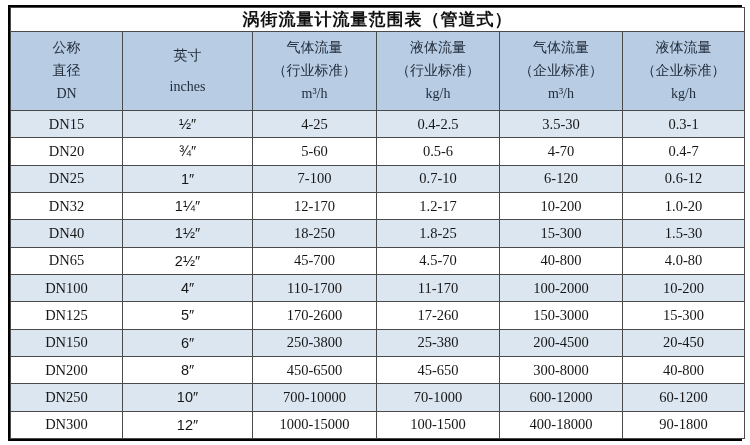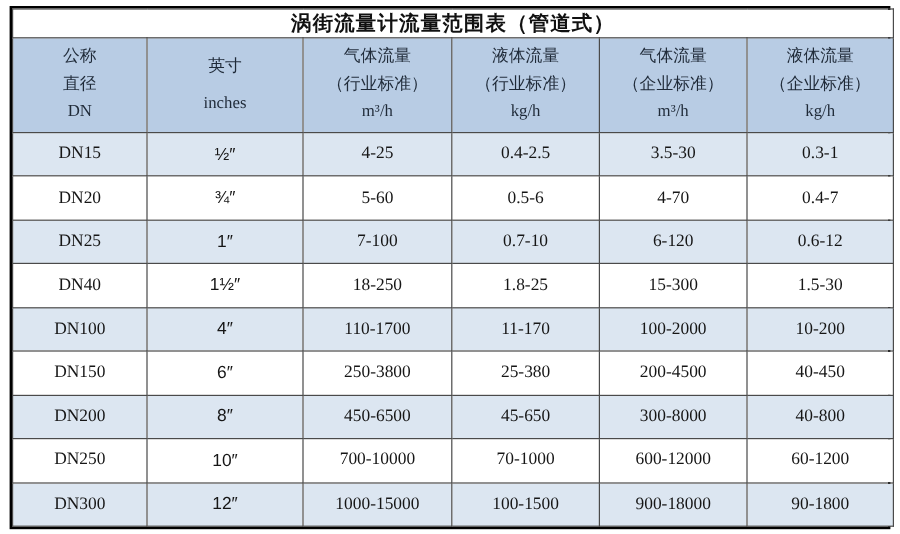--- a/index.html
+++ b/index.html
@@ -166,42 +166,66 @@
           </tr>
           <tr>
             <td>DN25</td>
             <td class="inches">1″</td>
             <td>7-100</td>
             <td>0.7-10</td>
             <td>6-120</td>
             <td>0.6-12</td>
           </tr>
           <tr>
+            <td>DN32</td>
+            <td class="inches">1¼″</td>
+            <td>12-170</td>
+            <td>1.2-17</td>
+            <td>10-200</td>
+            <td>1.0-20</td>
+          </tr>
+          <tr>
             <td>DN40</td>
             <td class="inches">1½″</td>
             <td>18-250</td>
             <td>1.8-25</td>
             <td>15-300</td>
             <td>1.5-30</td>
           </tr>
           <tr>
+            <td>DN65</td>
+            <td class="inches">2½″</td>
+            <td>45-700</td>
+            <td>4.5-70</td>
+            <td>40-800</td>
+            <td>4.0-80</td>
+          </tr>
+          <tr>
             <td>DN100</td>
             <td class="inches">4″</td>
             <td>110-1700</td>
             <td>11-170</td>
             <td>100-2000</td>
             <td>10-200</td>
           </tr>
           <tr>
+            <td>DN125</td>
+            <td class="inches">5″</td>
+            <td>170-2600</td>
+            <td>17-260</td>
+            <td>150-3000</td>
+            <td>15-300</td>
+          </tr>
+          <tr>
             <td>DN150</td>
             <td class="inches">6″</td>
             <td>250-3800</td>
             <td>25-380</td>
             <td>200-4500</td>
-            <td>40-450</td>
+            <td>20-450</td>
           </tr>
           <tr>
             <td>DN200</td>
             <td class="inches">8″</td>
             <td>450-6500</td>
             <td>45-650</td>
             <td>300-8000</td>
             <td>40-800</td>
           </tr>
           <tr>
@@ -210,19 +234,19 @@
             <td>700-10000</td>
             <td>70-1000</td>
             <td>600-12000</td>
             <td>60-1200</td>
           </tr>
           <tr>
             <td>DN300</td>
             <td class="inches">12″</td>
             <td>1000-15000</td>
             <td>100-1500</td>
-            <td>900-18000</td>
+            <td>400-18000</td>
             <td>90-1800</td>
           </tr>
         </tbody>
     </table>
   </div>
 </div>
 
 </body></html>

